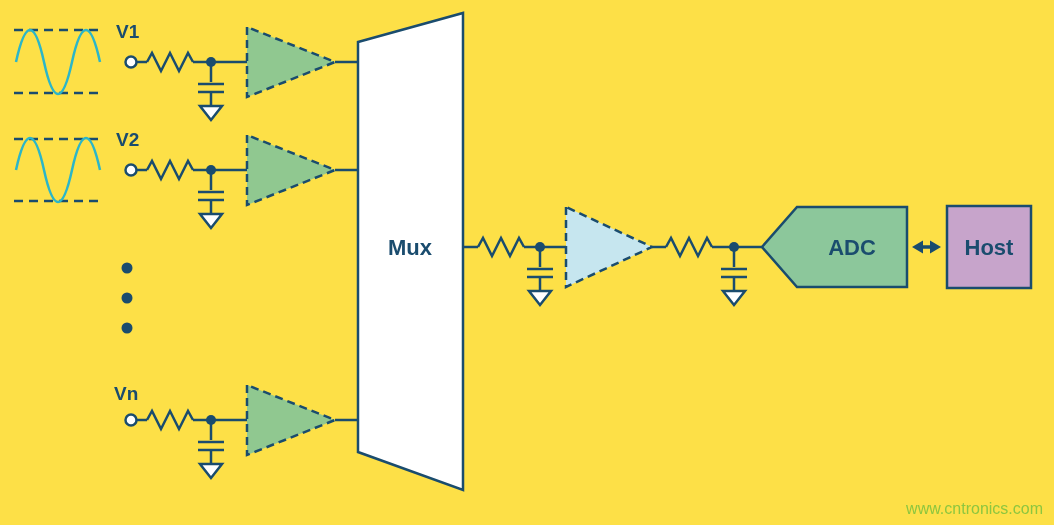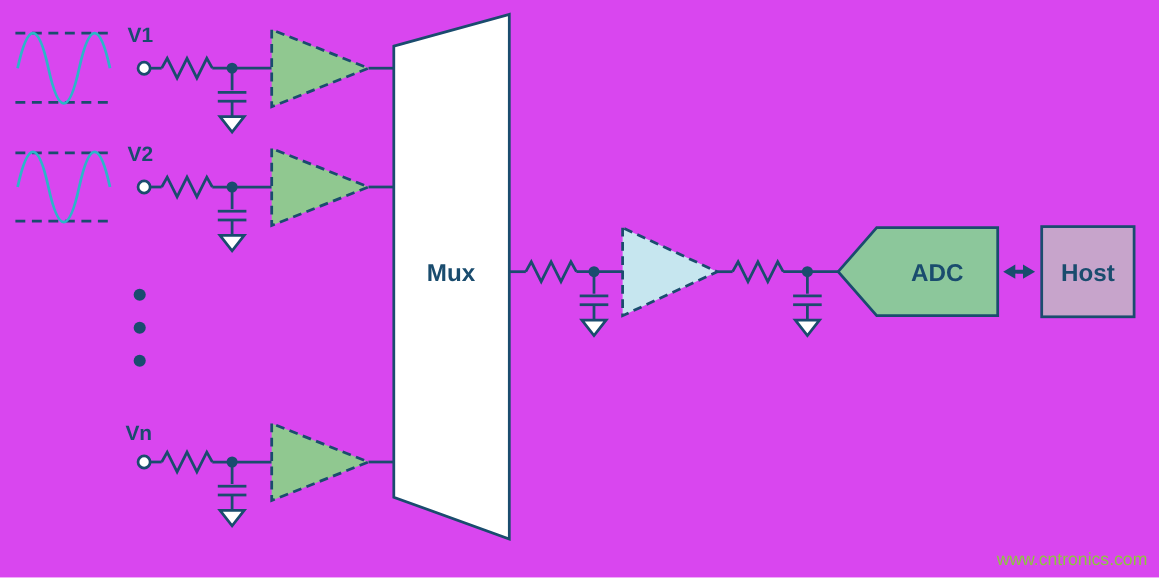--- a/index.html
+++ b/index.html
@@ -1,20 +1,20 @@
 <!DOCTYPE html>
 <html style="--navy: #1a4c6e; --green: #90c890; --adc-green: #8cc79b; --light-blue: #c6e6ef; --purple: #c7a4cb; --cyan: #2bb6c9; --watermark-green: #8dc63f;"><head>
 <meta charset="utf-8">
 <style>
   :root{
     --navy:#1a4c6e; --green:#90c890; --adc-green:#8cc79b; --light-blue:#c6e6ef;
     --purple:#c7a4cb; --cyan:#2bb6c9; --watermark-green:#8dc63f;
   }
   html,body{margin:0;padding:0;background:#fff;}
-  .stage{width:1054px;height:525px;position:relative;background:#d946ef;}
+  .stage{width:1054px;height:525px;position:relative;background:#fde047;}
   svg text{font-family:"Liberation Sans",sans-serif;}
   .wire{stroke:var(--navy);stroke-width:2.5;fill:none;}
   .dashed{stroke-dasharray:9 6;}
   .sym{stroke:var(--navy);stroke-width:2.5;fill:none;}
   .sine{stroke:var(--cyan);stroke-width:2.5;fill:none;}
   .node{fill:var(--navy);stroke:none;}
   .term{fill:#fff;stroke:var(--navy);stroke-width:2.5;}
   .ampg{fill:var(--green);stroke:var(--navy);stroke-width:2.5;stroke-dasharray:8 5;}
   .ampb{fill:var(--light-blue);stroke:var(--navy);stroke-width:2.5;stroke-dasharray:8 5;}
   .block{fill:#fff;stroke:var(--navy);stroke-width:2.5;}

